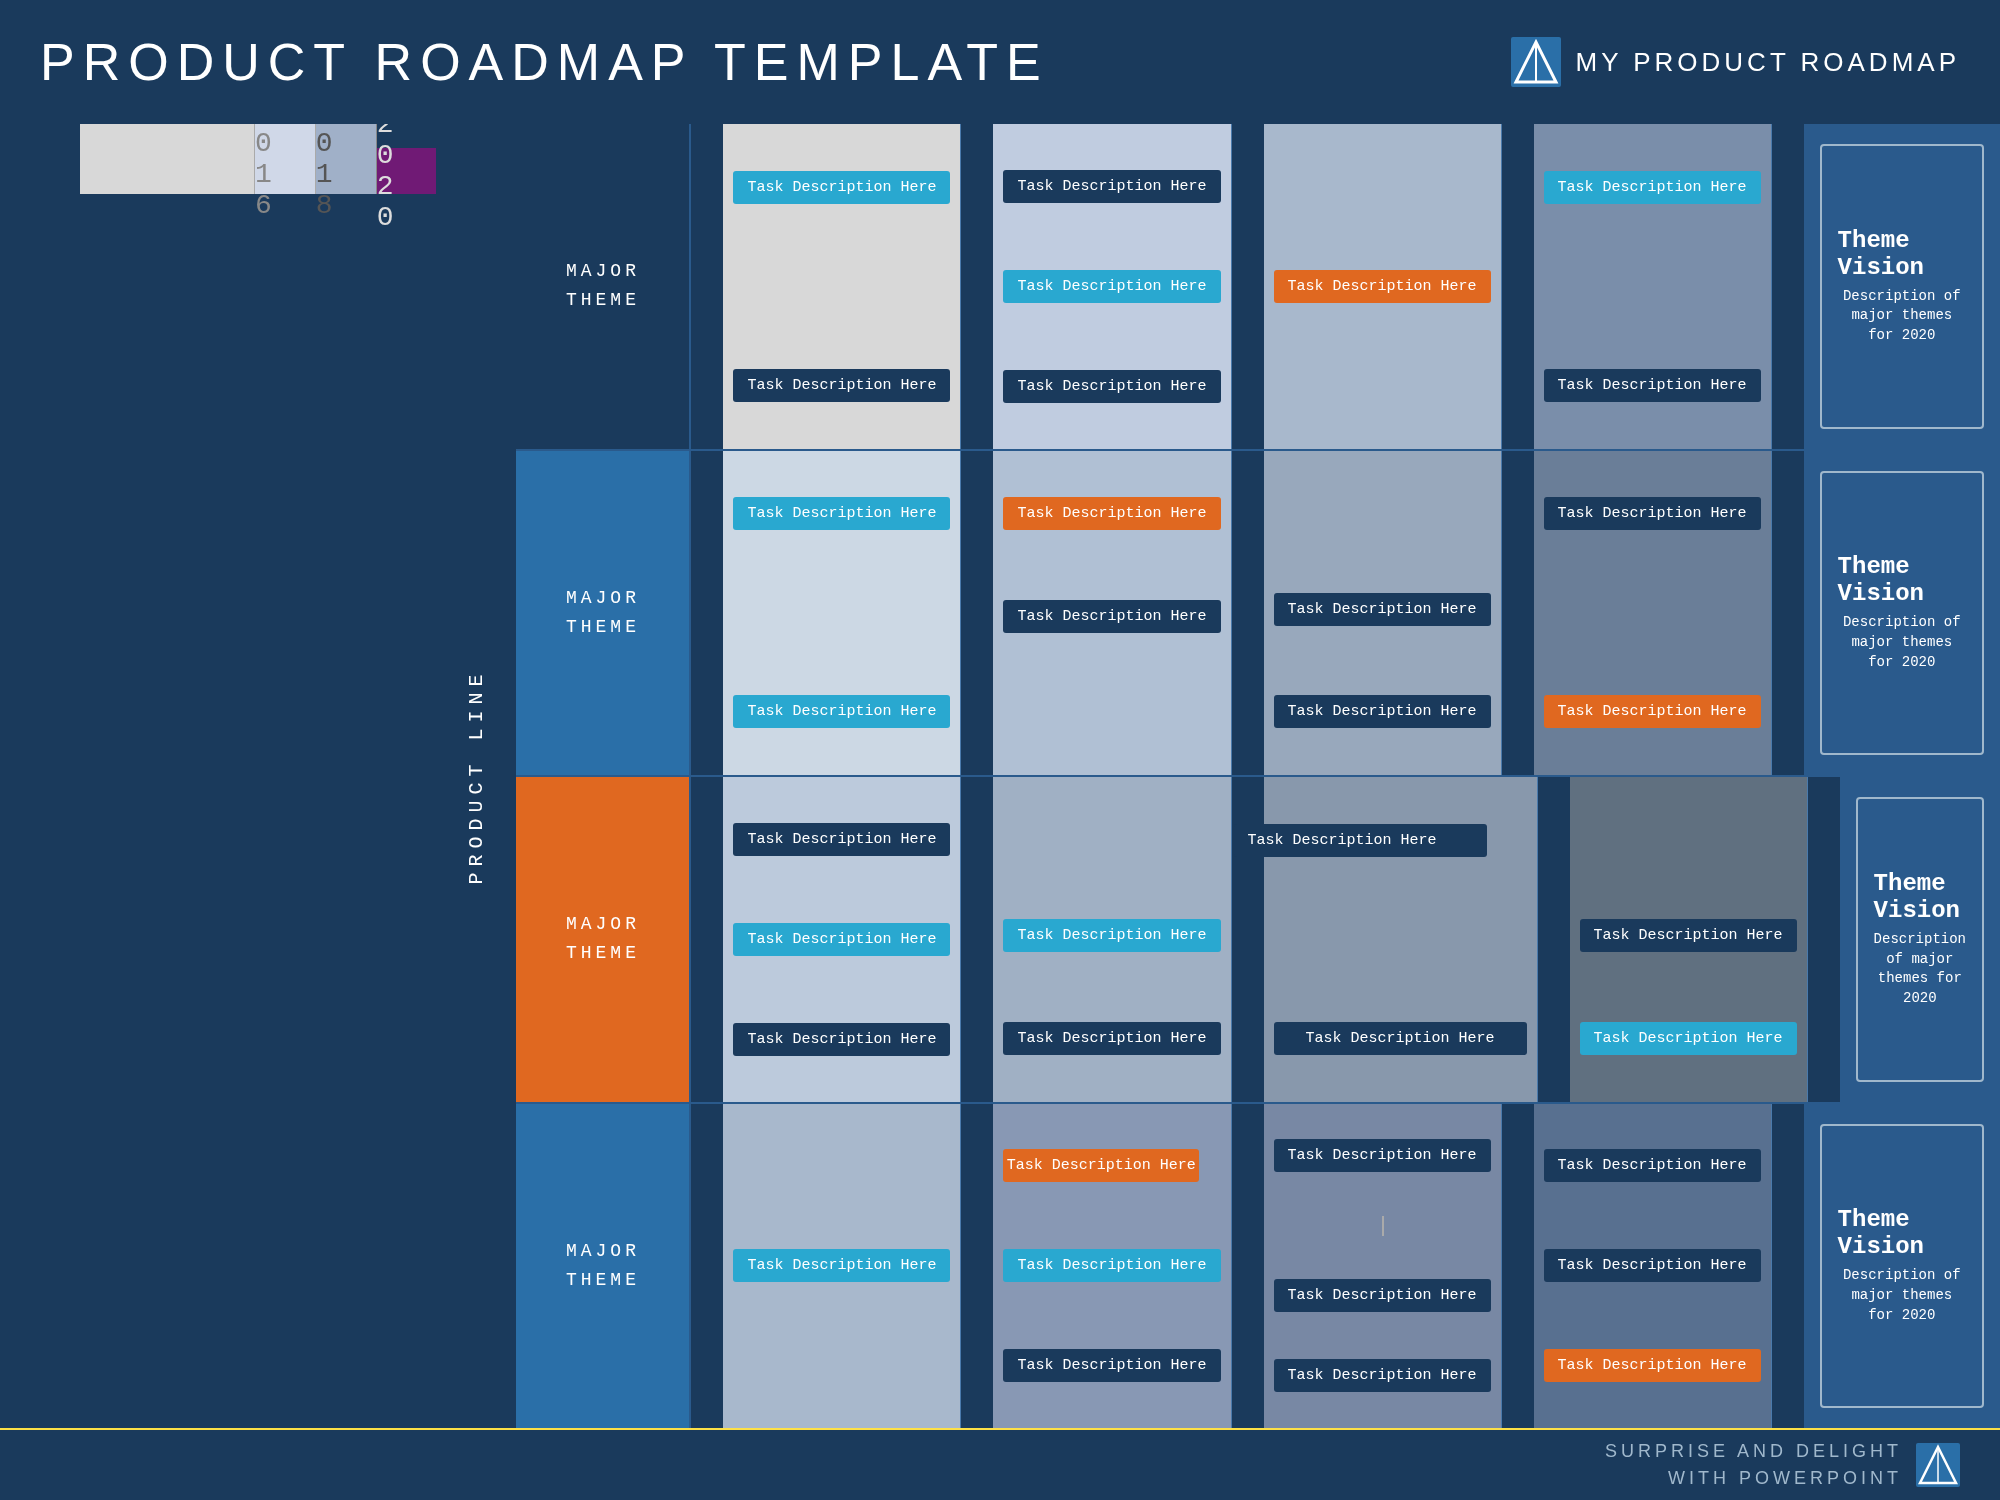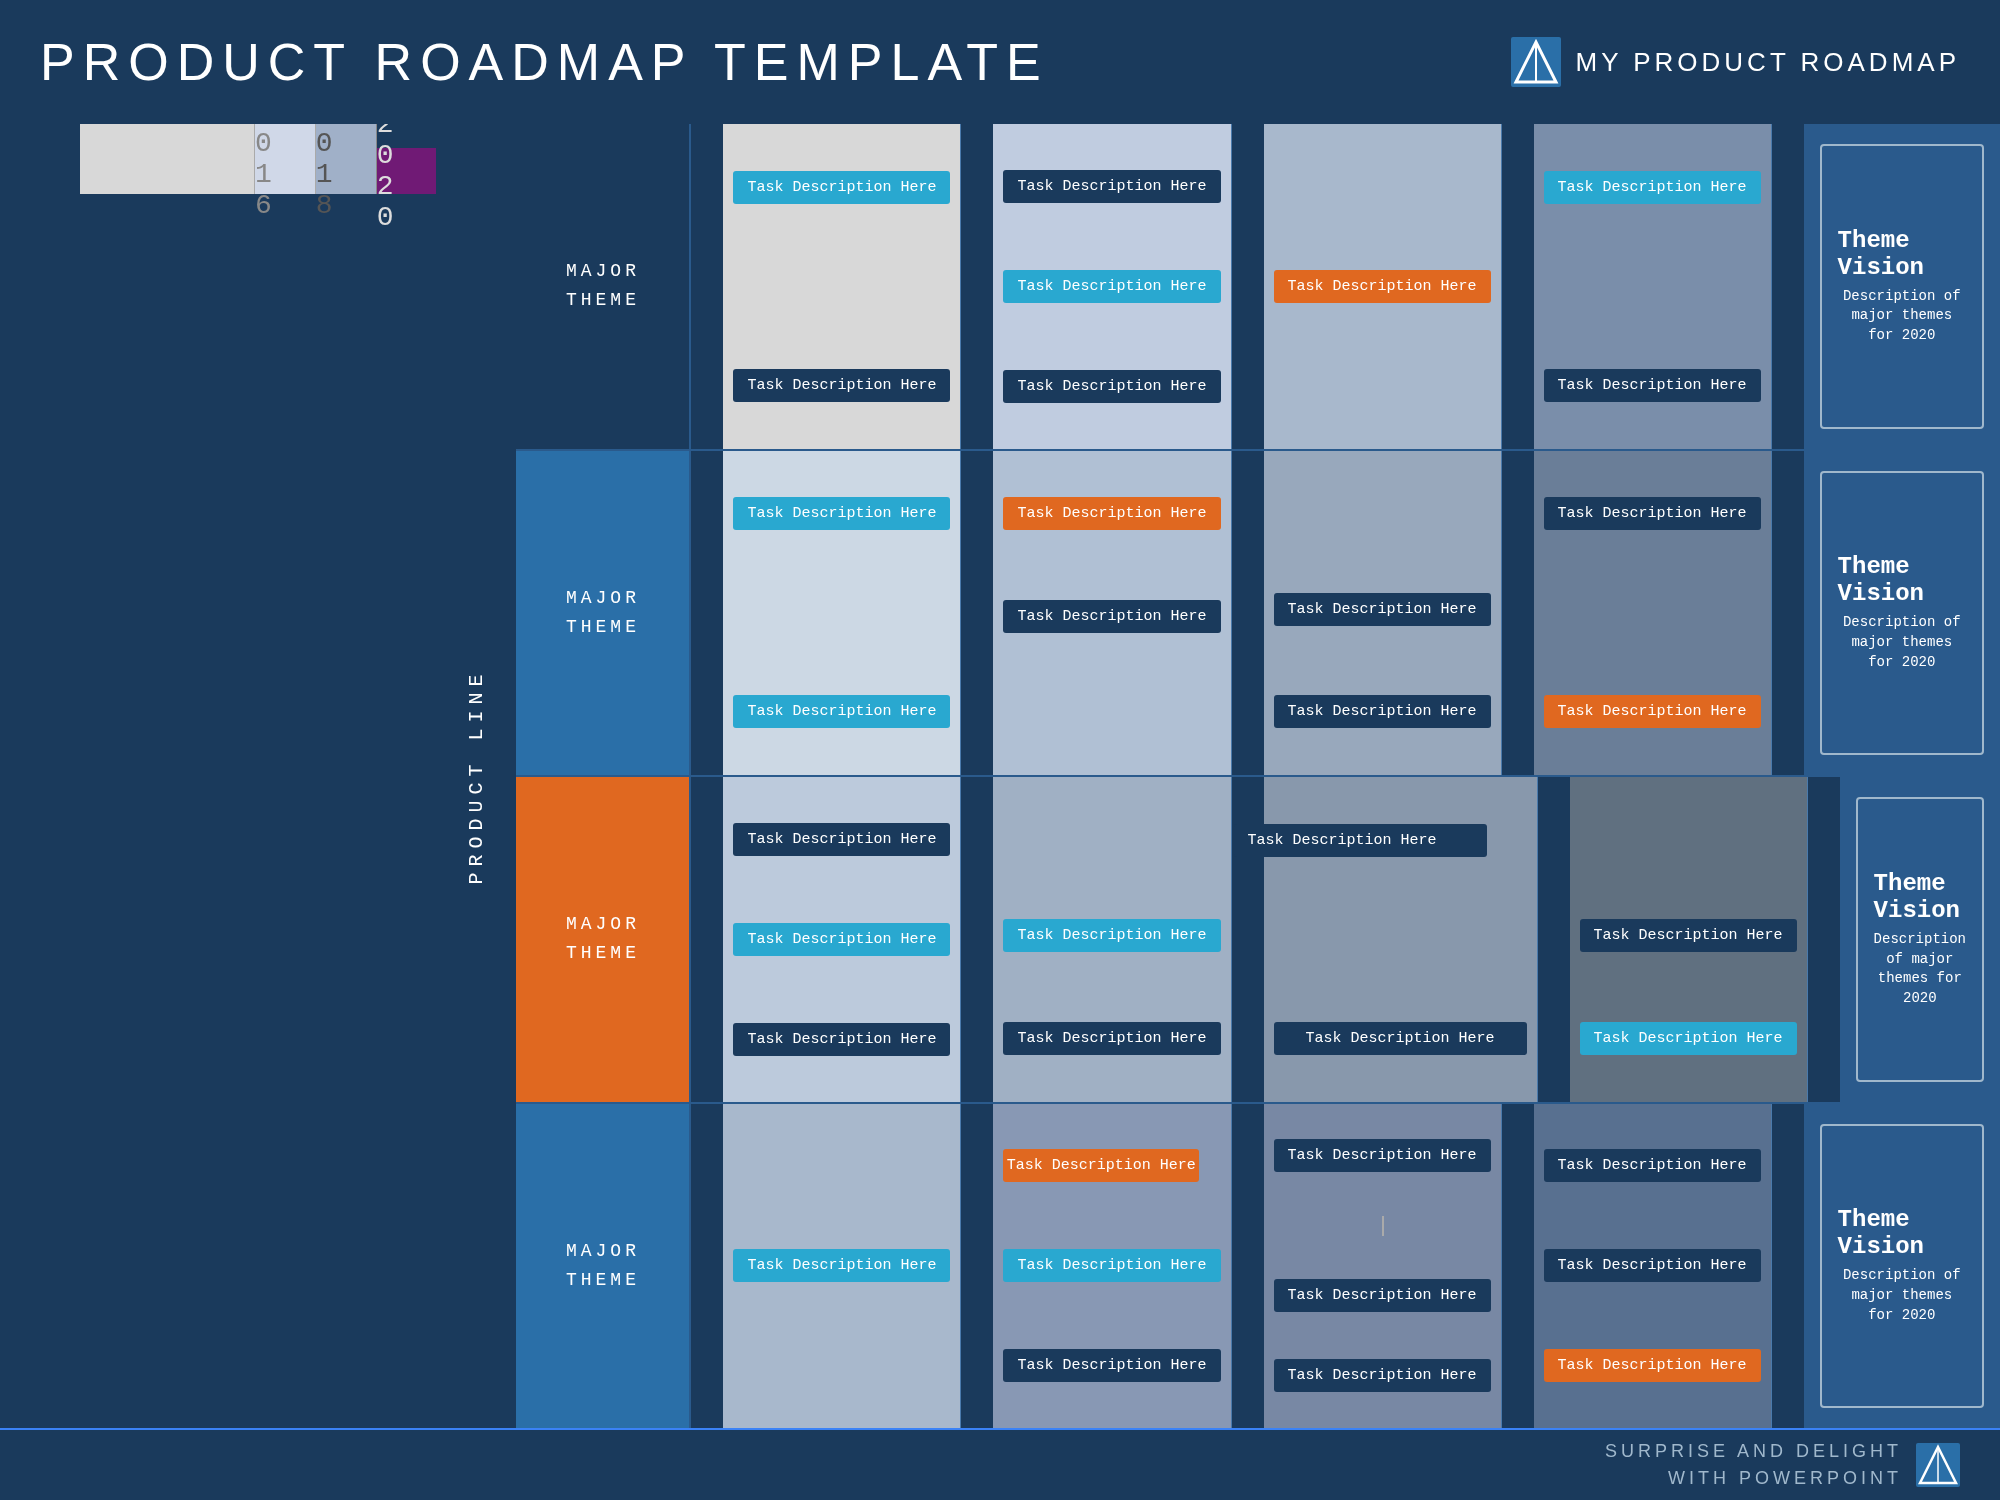--- a/index.html
+++ b/index.html
@@ -179,21 +179,21 @@
 
     
     .footer {
       height: 72px;
       background: #1a3a5c;
       display: flex;
       align-items: center;
       justify-content: flex-end;
       padding: 0 40px;
       gap: 14px;
-      border-top: 2px solid #3b82f6;
+      border-top: 2px solid #fde047;
     }
     .footer-text {
       color: #a0b8cc;
       font-size: 18px;
       font-weight: 300;
       letter-spacing: 4px;
       text-transform: uppercase;
       text-align: right;
       line-height: 1.5;
     }

